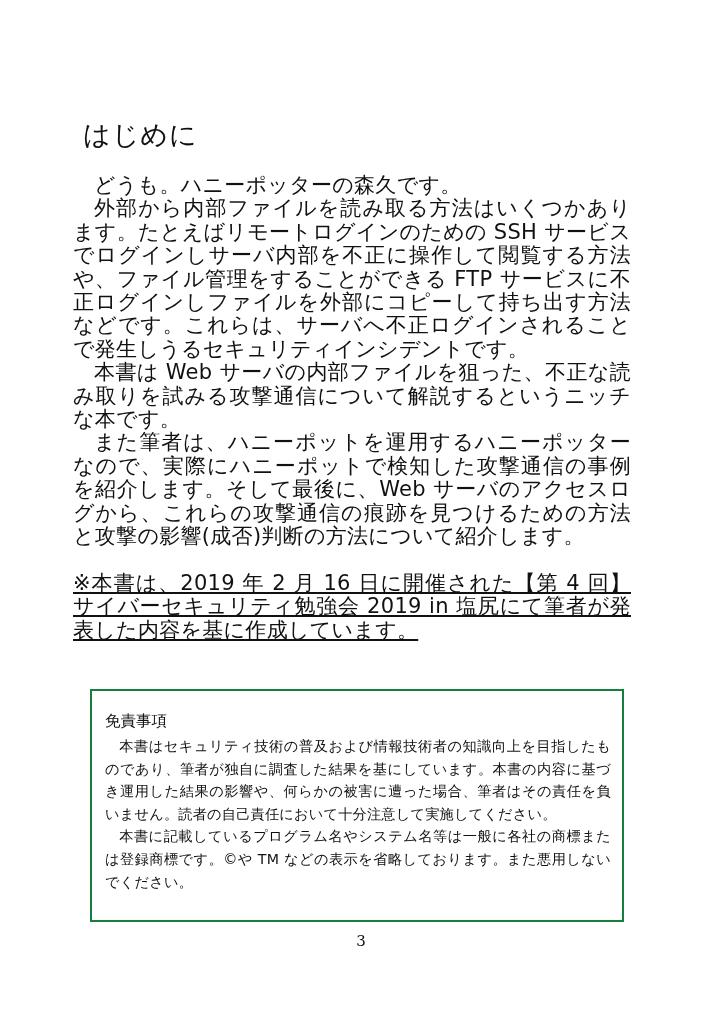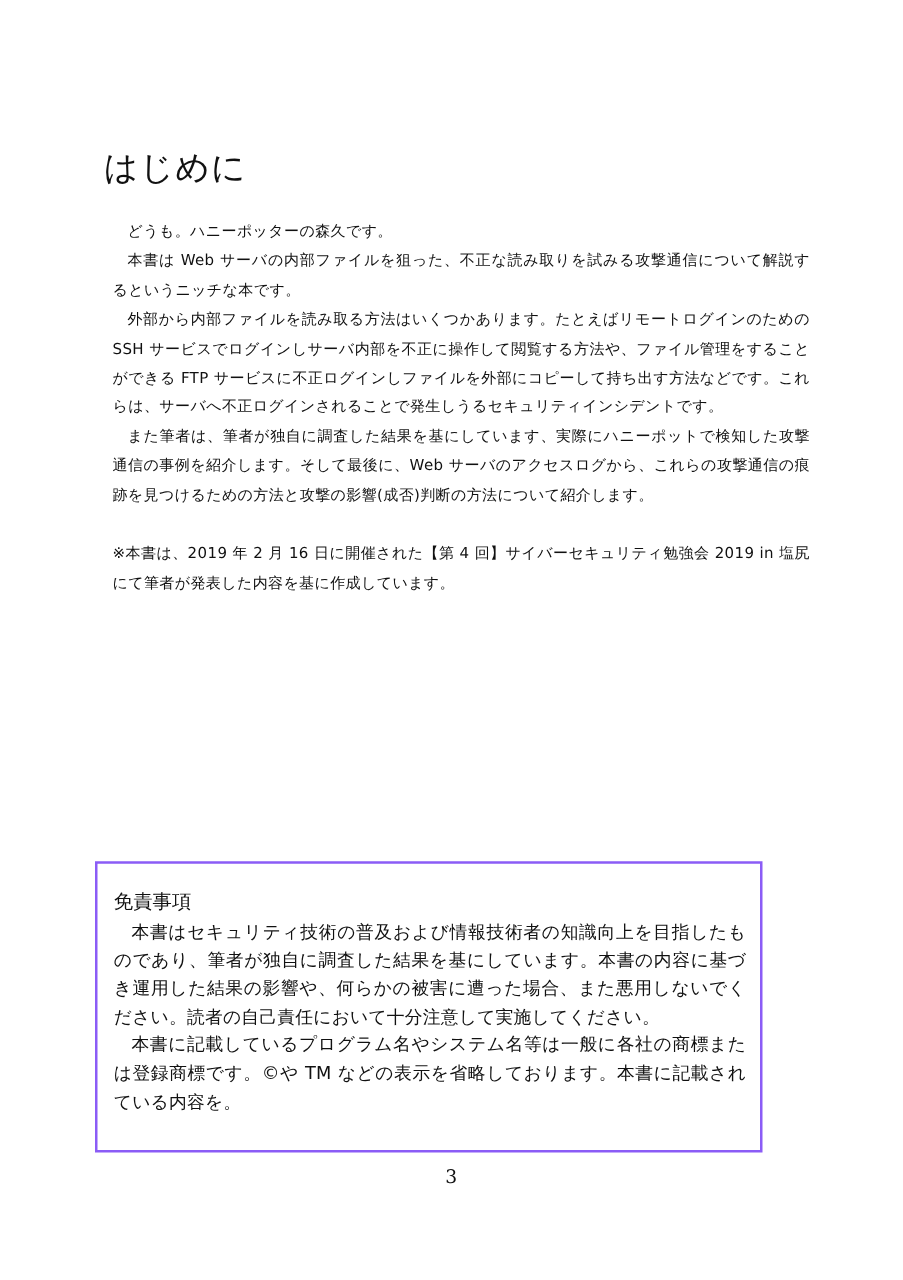--- a/index.html
+++ b/index.html
@@ -1,49 +1,49 @@
 <!DOCTYPE html>
 <html><head>
 <meta charset="utf-8">
 <style>
   html, body { margin: 0; padding: 0; background: #ffffff; }
   body { width: 722px; height: 1024px; position: relative; overflow: hidden;
          font-family: "DejaVu Sans", sans-serif; color: #111; }
   .page { position: absolute; left: 0; top: 0; width: 722px; height: 1024px; }
   .title { position: absolute; left: 83px; top: 118px; font-size: 27px; line-height: 34px;
            font-weight: normal; margin: 0; letter-spacing: 1px; }
-  .body-text { position: absolute; left: 90px; top: 174px; width: 558px;
-               font-size: 12px; line-height: 23.4px; letter-spacing: 0.3px; }
+  .body-text { position: absolute; left: 73px; top: 174px; width: 558px;
+               font-size: 21px; line-height: 23.4px; letter-spacing: 0.3px; }
   .body-text p { margin: 0; text-indent: 1em; text-align: justify; }
-  .body-text p.note { text-indent: 0; margin-top: 23.4px; }
-  .disclaimer { position: absolute; left: 76px; top: 689px; width: 534px; height: 233px;
-                border: 2px solid #8b5cf6; box-sizing: border-box; }
+  .body-text p.note { text-indent: 0; margin-top: 23.4px; text-decoration: underline; }
+  .disclaimer { position: absolute; left: 90px; top: 689px; width: 534px; height: 233px;
+                border: 2px solid #15803d; box-sizing: border-box; }
   .disclaimer-title { position: absolute; left: 13px; top: 20px; font-size: 15.5px; line-height: 20px; }
   .disclaimer-body { position: absolute; left: 13px; top: 44px; width: 506px;
                      font-size: 14.2px; line-height: 22.6px; letter-spacing: 0.2px; }
   .disclaimer-body p { margin: 0; text-indent: 1em; text-align: justify; }
   .page-number { position: absolute; left: 0; width: 722px; top: 932px; text-align: center;
                  font-family: "DejaVu Serif", serif; font-size: 15px; }
 </style>
 </head>
 <body>
 
 <div class="page">
   <h1 class="title">はじめに</h1>
 
   <div class="body-text">
     <p>どうも。ハニーポッターの森久です。</p>
+    <p>外部から内部ファイルを読み取る方法はいくつかあります。たとえばリモートログインのための SSH サービスでログインしサーバ内部を不正に操作して閲覧する方法や、ファイル管理をすることができる FTP サービスに不正ログインしファイルを外部にコピーして持ち出す方法などです。これらは、サーバへ不正ログインされることで発生しうるセキュリティインシデントです。</p>
     <p>本書は Web サーバの内部ファイルを狙った、不正な読み取りを試みる攻撃通信について解説するというニッチな本です。</p>
-    <p>外部から内部ファイルを読み取る方法はいくつかあります。たとえばリモートログインのための SSH サービスでログインしサーバ内部を不正に操作して閲覧する方法や、ファイル管理をすることができる FTP サービスに不正ログインしファイルを外部にコピーして持ち出す方法などです。これらは、サーバへ不正ログインされることで発生しうるセキュリティインシデントです。</p>
-    <p>また筆者は、筆者が独自に調査した結果を基にしています、実際にハニーポットで検知した攻撃通信の事例を紹介します。そして最後に、Web サーバのアクセスログから、これらの攻撃通信の痕跡を見つけるための方法と攻撃の影響(成否)判断の方法について紹介します。</p>
+    <p>また筆者は、ハニーポットを運用するハニーポッターなので、実際にハニーポットで検知した攻撃通信の事例を紹介します。そして最後に、Web サーバのアクセスログから、これらの攻撃通信の痕跡を見つけるための方法と攻撃の影響(成否)判断の方法について紹介します。</p>
     <p class="note">※本書は、2019 年 2 月 16 日に開催された【第 4 回】サイバーセキュリティ勉強会 2019 in 塩尻にて筆者が発表した内容を基に作成しています。</p>
   </div>
 
   <div class="disclaimer">
     <div class="disclaimer-title">免責事項</div>
     <div class="disclaimer-body">
-      <p>本書はセキュリティ技術の普及および情報技術者の知識向上を目指したものであり、筆者が独自に調査した結果を基にしています。本書の内容に基づき運用した結果の影響や、何らかの被害に遭った場合、また悪用しないでください。読者の自己責任において十分注意して実施してください。</p>
-      <p>本書に記載しているプログラム名やシステム名等は一般に各社の商標または登録商標です。©や TM などの表示を省略しております。本書に記載されている内容を。</p>
+      <p>本書はセキュリティ技術の普及および情報技術者の知識向上を目指したものであり、筆者が独自に調査した結果を基にしています。本書の内容に基づき運用した結果の影響や、何らかの被害に遭った場合、筆者はその責任を負いません。読者の自己責任において十分注意して実施してください。</p>
+      <p>本書に記載しているプログラム名やシステム名等は一般に各社の商標または登録商標です。©や TM などの表示を省略しております。また悪用しないでください。</p>
     </div>
   </div>
 
   <div class="page-number">3</div>
 </div>
 
 </body></html>

